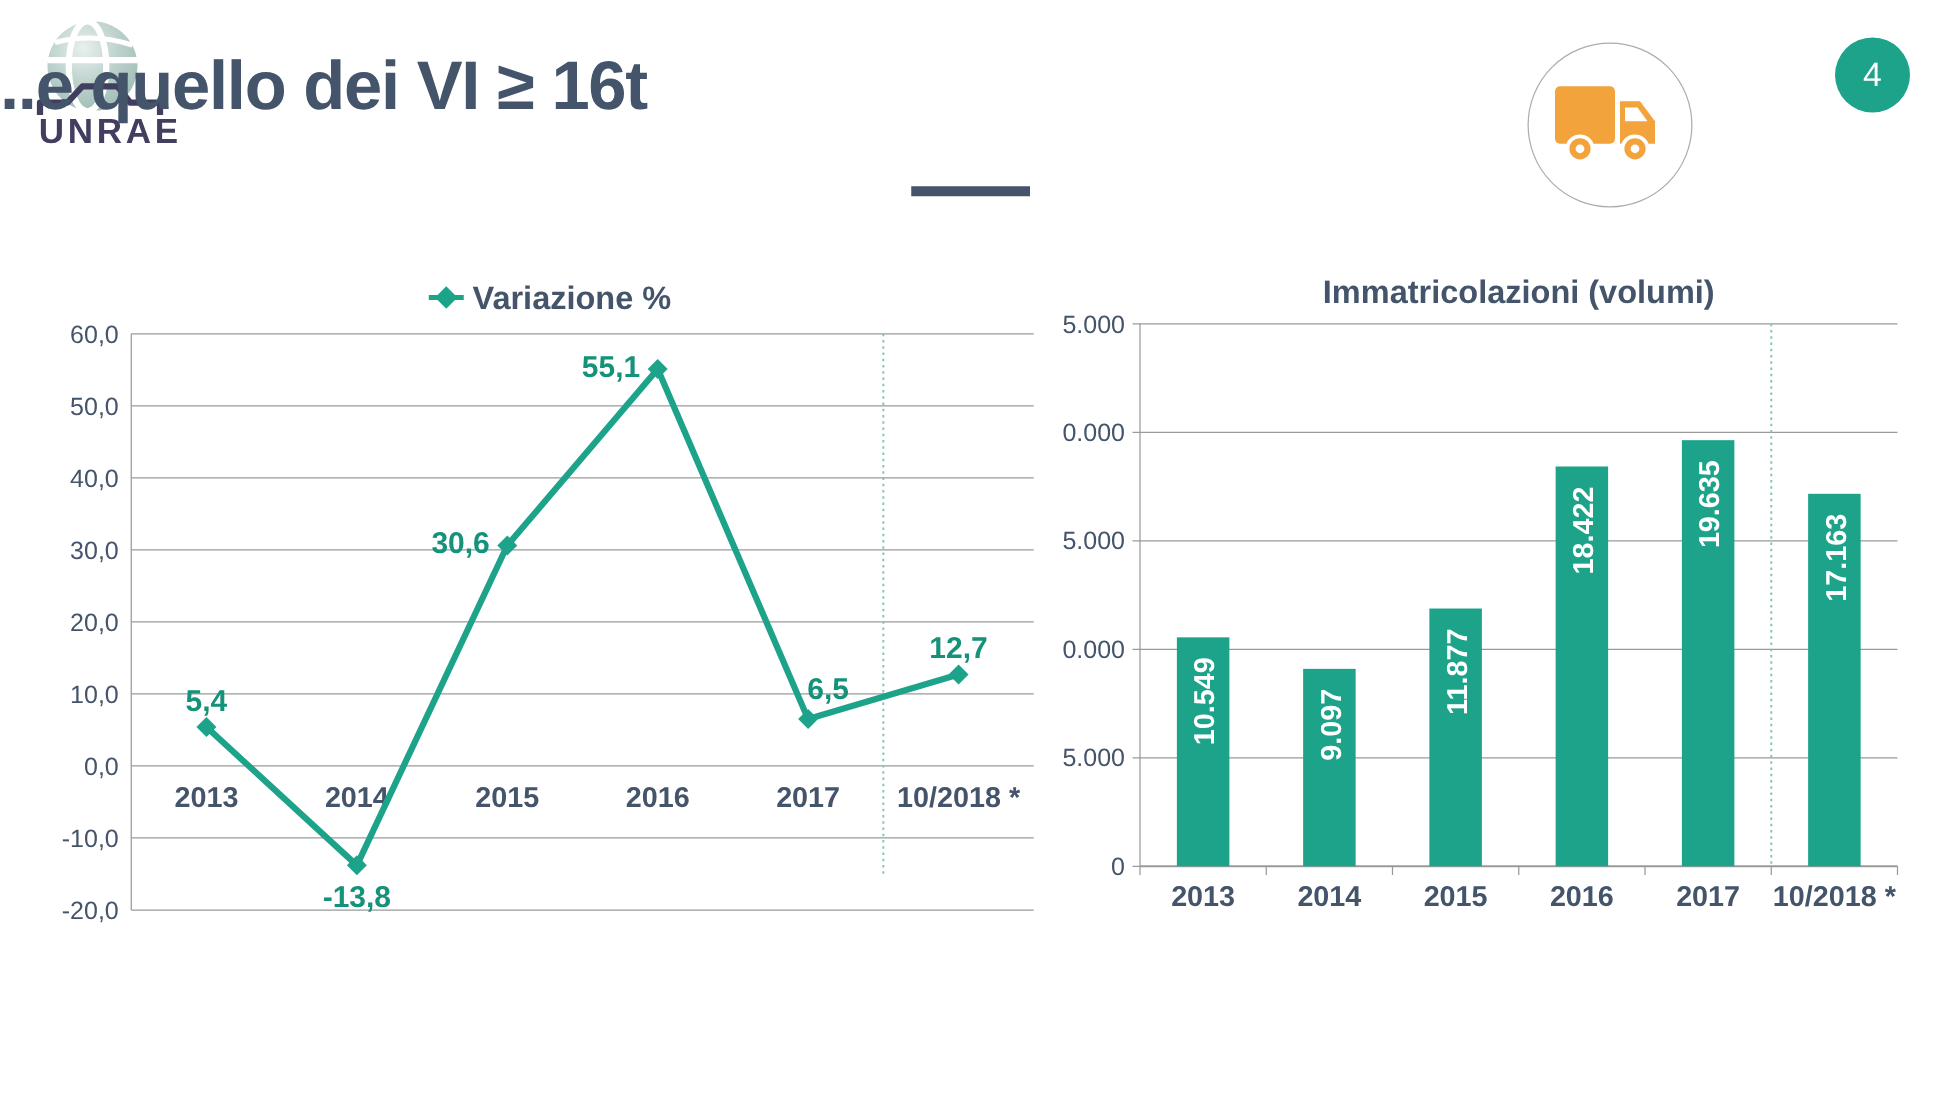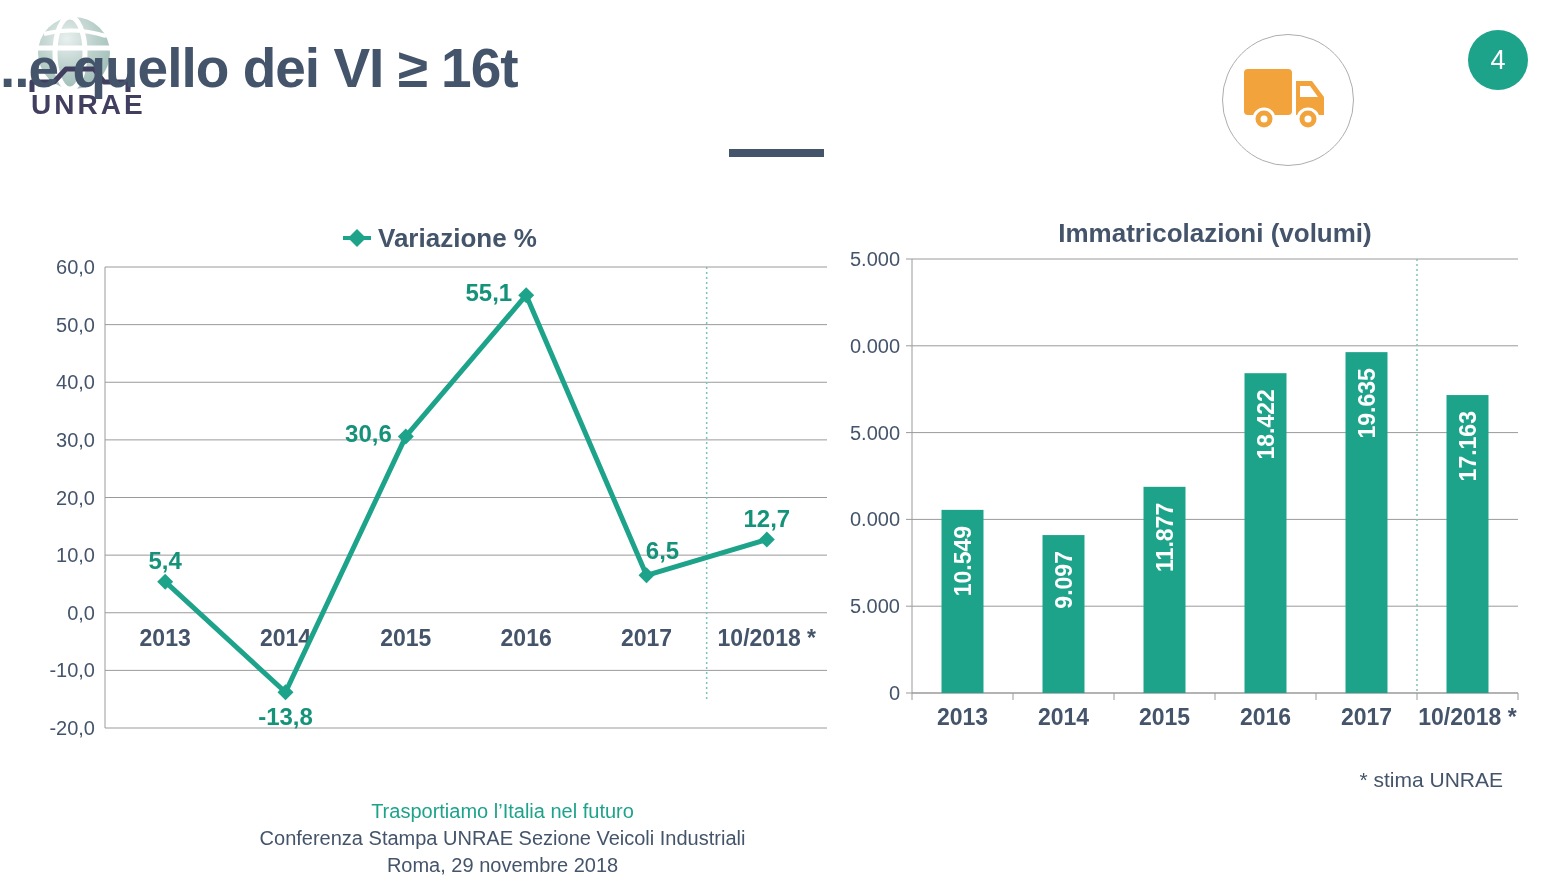--- a/index.html
+++ b/index.html
@@ -173,21 +173,15 @@
       <text x="424.5" y="179.19407999999999" font-size="23" font-weight="bold" fill="#FFFFFF" text-anchor="end" transform="rotate(-90 424.5 179.19407999999999)">18.422</text>
       <text x="415.5" y="515" font-size="23" font-weight="bold" fill="#44546A" text-anchor="middle">2016</text>
       <rect x="495.5" y="142.13639999999998" width="42" height="340.8636" fill="#1EA38B"></rect>
       <text x="525.5" y="158.13639999999998" font-size="23" font-weight="bold" fill="#FFFFFF" text-anchor="end" transform="rotate(-90 525.5 158.13639999999998)">19.635</text>
       <text x="516.5" y="515" font-size="23" font-weight="bold" fill="#44546A" text-anchor="middle">2017</text>
       <rect x="596.5" y="185.05032" width="42" height="297.94968" fill="#1EA38B"></rect>
       <text x="626.5" y="201.05032" font-size="23" font-weight="bold" fill="#FFFFFF" text-anchor="end" transform="rotate(-90 626.5 201.05032)">17.163</text>
       <text x="617.5" y="515" font-size="23" font-weight="bold" fill="#44546A" text-anchor="middle">10/2018 *</text>
     </svg>
 
-  <div class="footnote">* stima UNRAE</div>
 
-  <div class="footer">
-    <div class="teal-line">Trasportiamo l’Italia nel futuro</div>
-    <div>Conferenza Stampa UNRAE Sezione Veicoli Industriali</div>
-    <div>Roma, 29 novembre 2018</div>
-  </div>
 
 </div>
 
 </body></html>

